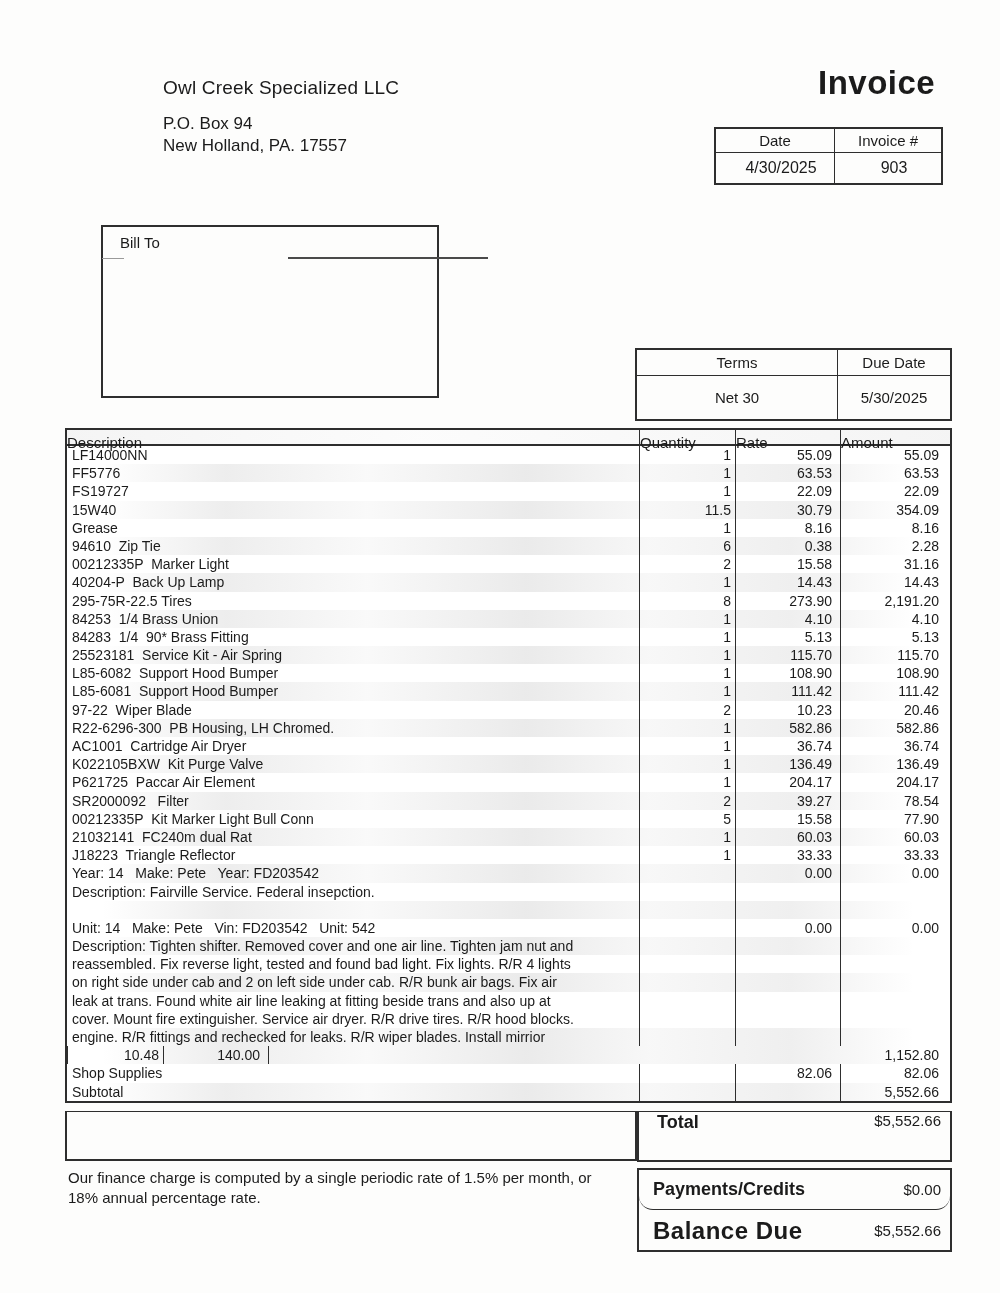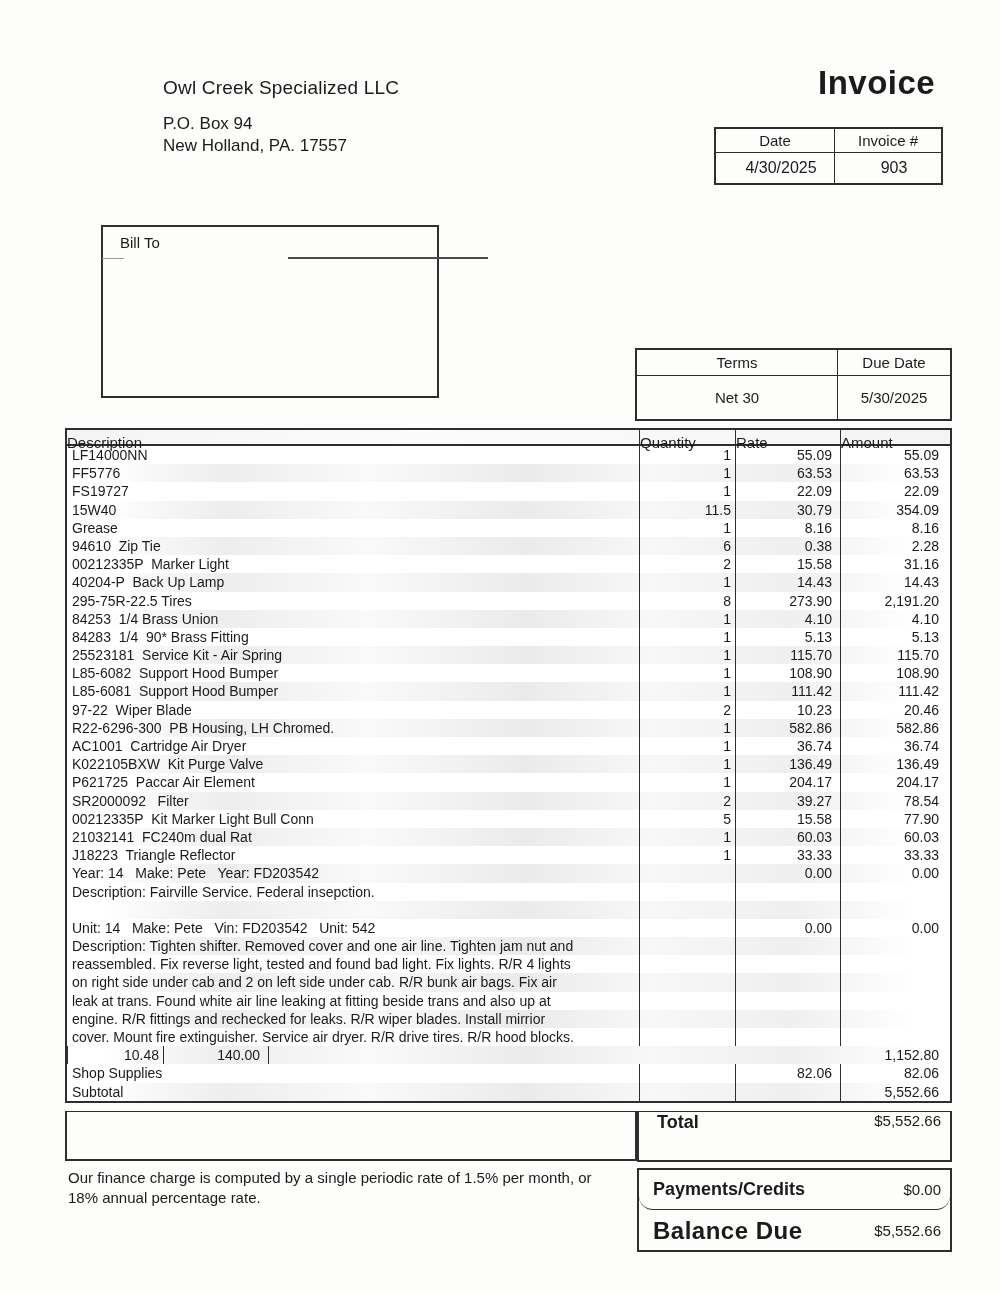--- a/index.html
+++ b/index.html
@@ -300,28 +300,28 @@
           <div class="cell col-qty"></div>
           <div class="cell col-rate"></div>
           <div class="cell col-amt"></div>
         </div>
         <div class="irow">
           <div class="cell col-desc">leak at trans. Found white air line leaking at fitting beside trans and also up at</div>
           <div class="cell col-qty"></div>
           <div class="cell col-rate"></div>
           <div class="cell col-amt"></div>
         </div>
+        <div class="irow">
+          <div class="cell col-desc">cover. Mount fire extinguisher. Service air dryer. R/R drive tires. R/R hood blocks.</div>
+          <div class="cell col-qty"></div>
+          <div class="cell col-rate"></div>
+          <div class="cell col-amt"></div>
+        </div>
         <div class="irow smudge">
           <div class="cell col-desc">engine. R/R fittings and rechecked for leaks. R/R wiper blades. Install mirrior</div>
-          <div class="cell col-qty"></div>
-          <div class="cell col-rate"></div>
-          <div class="cell col-amt"></div>
-        </div>
-        <div class="irow">
-          <div class="cell col-desc">cover. Mount fire extinguisher. Service air dryer. R/R drive tires. R/R hood blocks.</div>
           <div class="cell col-qty"></div>
           <div class="cell col-rate"></div>
           <div class="cell col-amt"></div>
         </div>
         <div class="irow smudge">
           <div class="cell col-qty">10.48</div>
           <div class="cell col-rate">140.00</div>
           <div class="cell col-amt">1,152.80</div>
         </div>
         <div class="irow">

